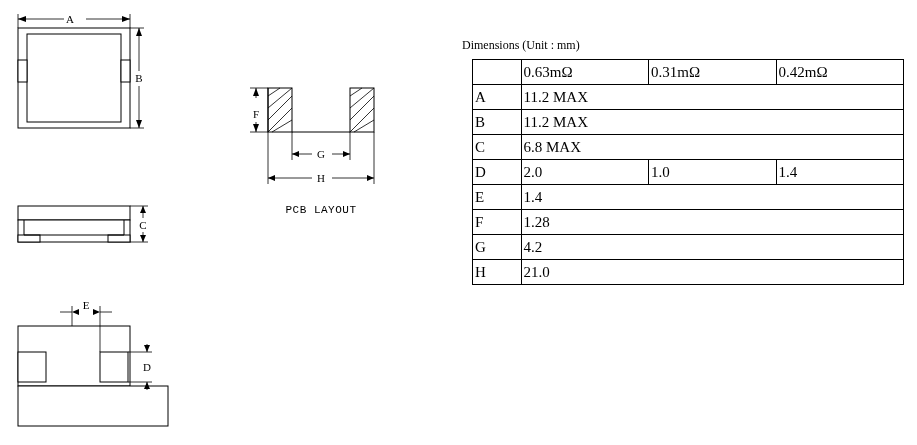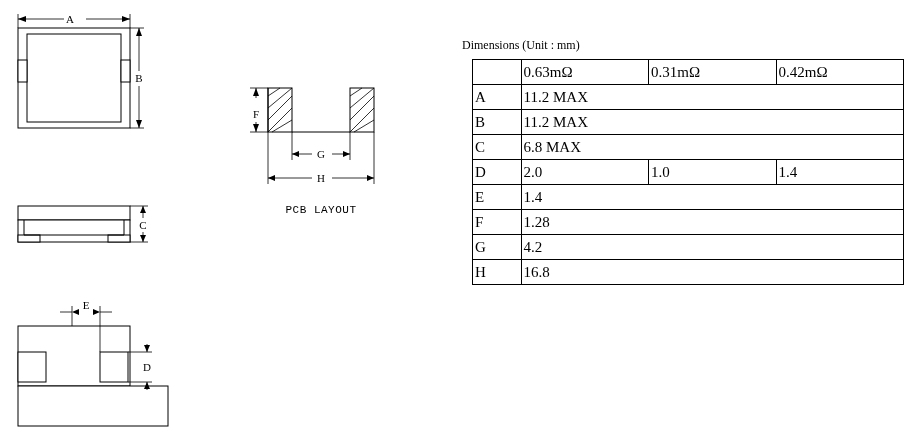--- a/index.html
+++ b/index.html
@@ -236,19 +236,19 @@
           <tr>
             <td class="rowlabel">F</td>
             <td colspan="3">1.28</td>
           </tr>
           <tr>
             <td class="rowlabel">G</td>
             <td colspan="3">4.2</td>
           </tr>
           <tr>
             <td class="rowlabel">H</td>
-            <td colspan="3">16.8</td>
+            <td colspan="3">21.0</td>
           </tr>
         </tbody>
     </table>
   </div>
 
 </div>
 
 </body></html>

